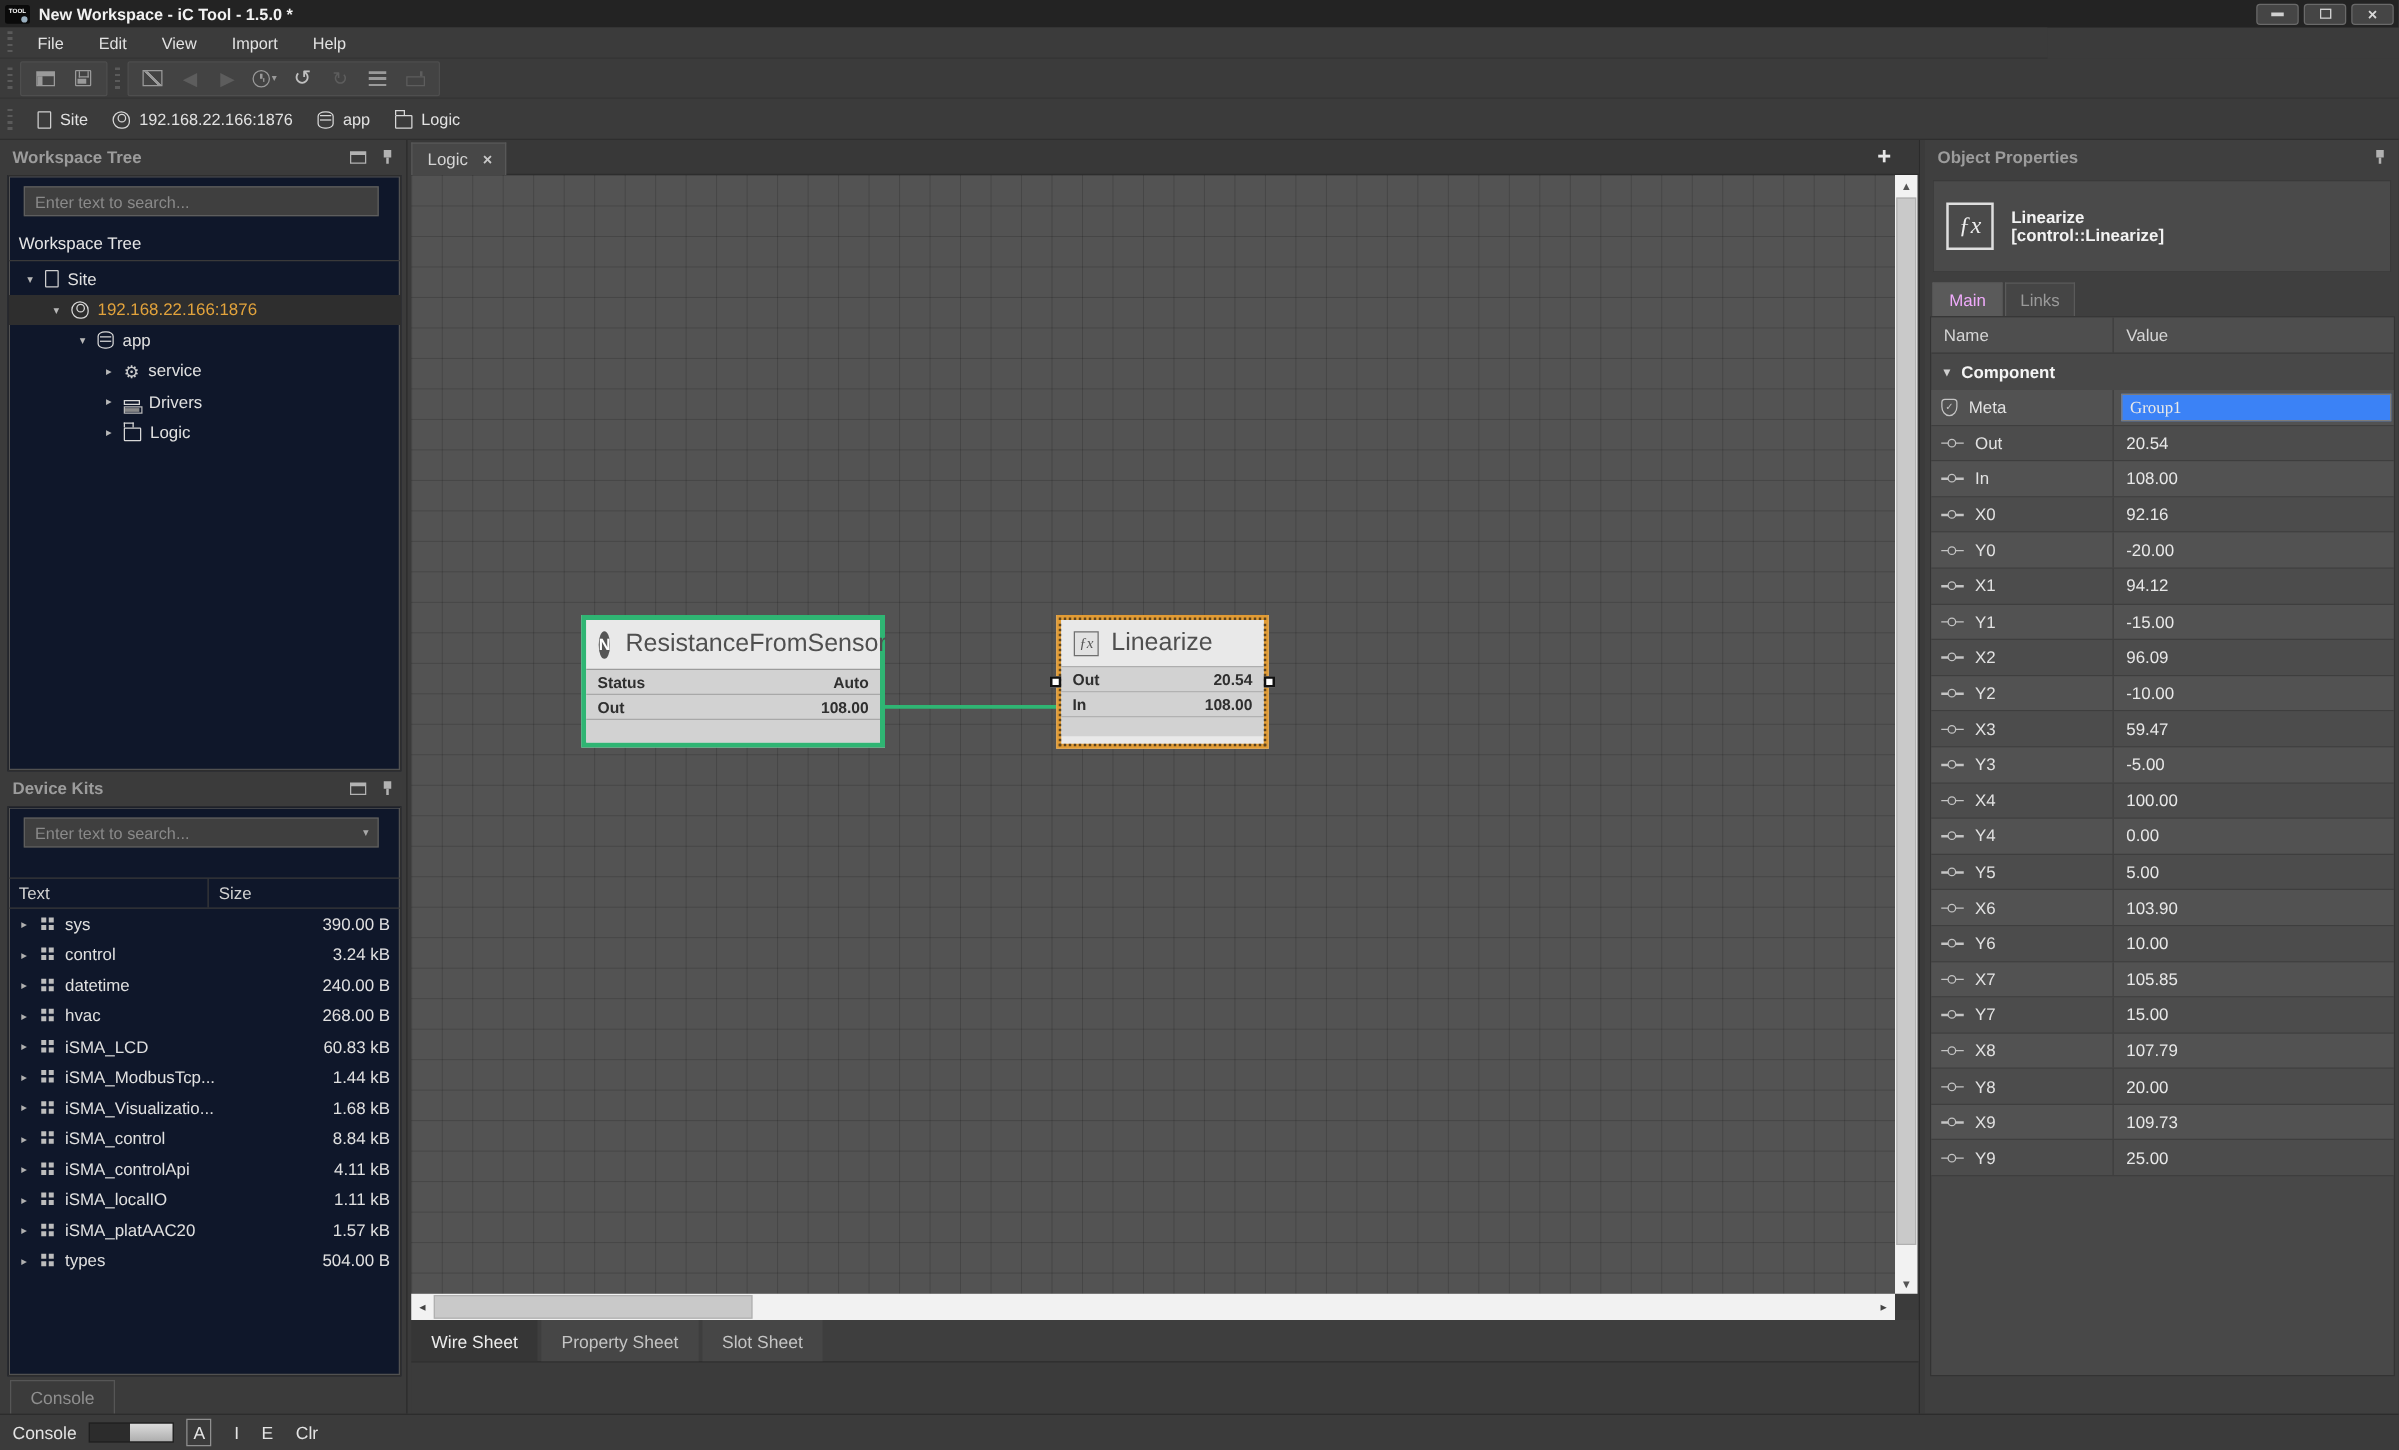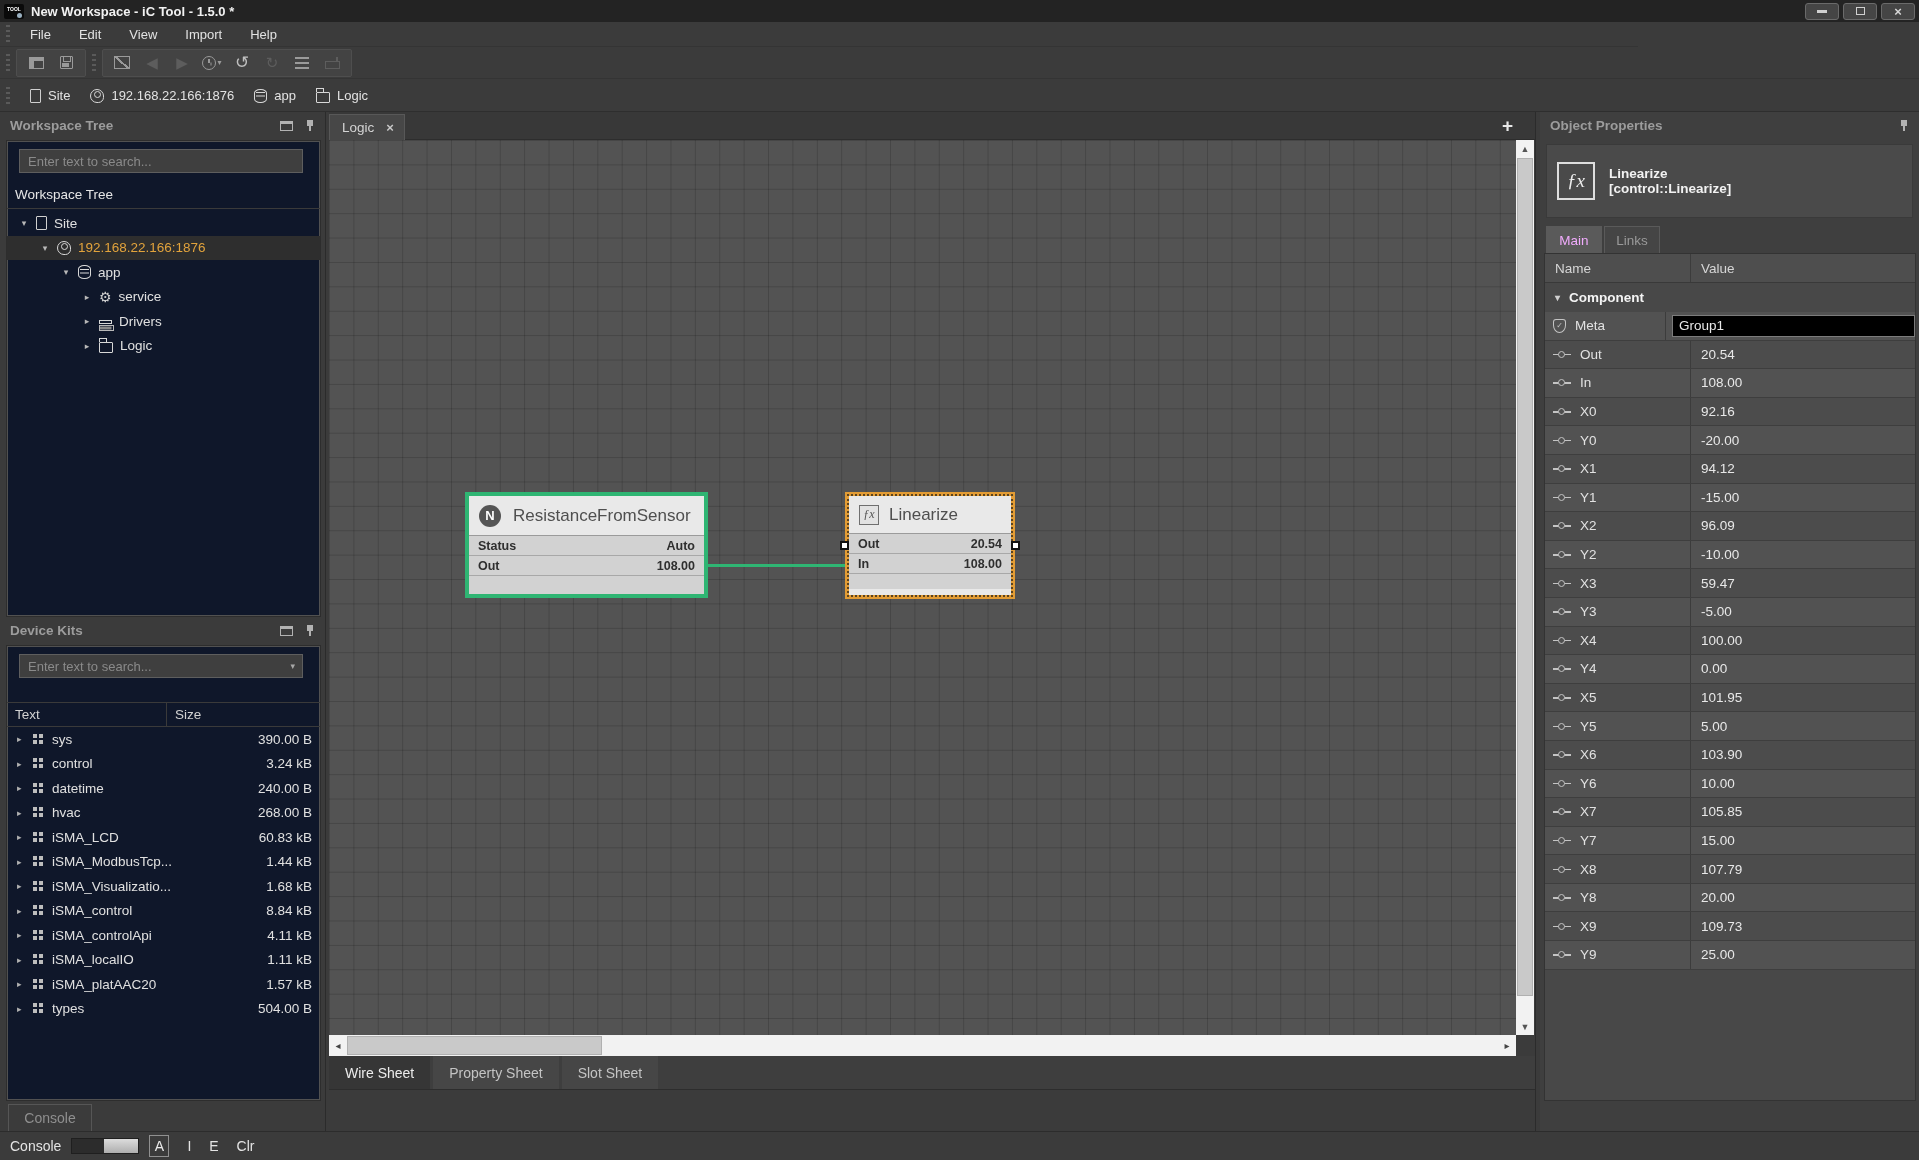--- a/index.html
+++ b/index.html
@@ -113,21 +113,21 @@
   .doc-tab { position:absolute; left:0; top:2px; height:26px; background:#474747; border:1px solid #585858; border-bottom:none; display:flex; align-items:center; gap:12px; padding:0 10px 0 12px; color:#d4d4d4; font-size:13.5px; }
   .doc-tab .close { color:#c8c8c8; font-weight:bold; font-size:13px; }
   .new-tab { position:absolute; right:22px; top:3px; color:#e8e8e8; font-size:19px; font-weight:bold; }
 
   .canvas { position:absolute; left:0; top:28px; width:1187px; height:895px; background-color:#535353;
     background-image:linear-gradient(rgba(0,0,0,0.16) 1px,transparent 1px),linear-gradient(90deg,rgba(0,0,0,0.16) 1px,transparent 1px);
     background-size:24.4px 24.4px; overflow:hidden; }
 
   .block { position:absolute; background:#e9e9e9; }
   .block-header { height:40px; display:flex; align-items:center; gap:12px; padding:0 10px; background:#e9e9e9; border-bottom:1.5px solid #9b9b9b; }
-  .block-title { color:#4f4f4f; font-size:17px; }
+  .block-title { color:#4f4f4f; font-size:20px; }
   .block-row { height:20px; display:flex; align-items:center; justify-content:space-between; padding:0 9px; background:#d2d2d2; border-bottom:1px solid #a8a8a8; font-size:12.5px; font-weight:bold; color:#2f2f2f; }
   .block-footer { background:#d2d2d2; }
   .blk-green { left:136px; top:352px; width:243px; height:106px; border:4px solid #2fb573; }
   .blk-green .block-footer { height:18px; }
   .blk-orange { left:516px; top:352px; width:170px; height:107px; border:4px solid #e29c35; outline:2px dotted rgba(20,20,20,0.65); outline-offset:-4px; }
   .blk-orange .block-header { height:38px; gap:10px; }
   .blk-orange .block-footer { height:15px; }
   .n-badge { width:22px; height:22px; border-radius:50%; background:#555; color:#fff; font-weight:bold; font-size:13px; display:flex; align-items:center; justify-content:center; }
   .fx-badge { width:20px; height:20px; border:1.5px solid #6f6f6f; background:#e2e2e2; color:#555; font-style:italic; font-family:"Liberation Serif",serif; font-size:12px; display:flex; align-items:center; justify-content:center; }
   .wire { position:absolute; left:379px; top:424px; width:137px; height:3px; background:#2fb573; }
@@ -160,21 +160,21 @@
   .prop-head { display:flex; height:29px; align-items:center; background:#4e4e4e; border-bottom:1px solid #393939; color:#d6d6d6; font-size:13.5px; }
   .prop-head .hname { width:146px; padding-left:10px; border-right:1px solid #3c3c3c; height:100%; display:flex; align-items:center; }
   .prop-head .hvalue { padding-left:10px; }
   .prop-section { height:29px; display:flex; align-items:center; gap:9px; padding-left:10px; color:#f4f4f4; font-weight:bold; font-size:13.5px; }
   .prop-section .arrow { font-size:10px; color:#cfcfcf; }
   .prop-row { height:28.6px; display:flex; border-bottom:1px solid #3e3e3e; }
   .prop-row:nth-child(odd) { background:#525252; }
   .prop-row:nth-child(even) { background:#4c4c4c; }
   .pname { width:146px; display:flex; align-items:center; gap:9px; padding-left:8px; border-right:1px solid #3c3c3c; color:#e2e2e2; font-size:13.5px; }
   .pvalue { flex:1; display:flex; align-items:center; padding-left:10px; color:#e8e8e8; font-size:13.5px; }
-  .pvalue .editbox { display:flex; align-items:center; width:243px; height:22px; background:#000000; border:1px solid #7c7c7c; padding-left:6px; margin-left:-4px; }
+  .pvalue .editbox { display:flex; align-items:center; width:216px; height:22px; background:#3b82f6; border:1px solid #7c7c7c; padding-left:6px; margin-left:-4px;font-family:Liberation Serif, serif; }
 
   
   .statusbar { position:absolute; left:0; top:1131px; width:1919px; height:29px; background:#3b3b3b; border-top:1px solid #2c2c2c; display:flex; align-items:center; }
   .sb-label { color:#e4e4e4; font-size:14px; margin:0 10px; }
   .console-slider { position:relative; width:68px; height:16px; background:#2c2c2c; border:1px solid #1f1f1f; }
   .console-slider .sl-thumb { position:absolute; right:0; top:0; width:34px; height:14px; background:linear-gradient(#dcdcdc,#aeaeae); }
   .sb-btn-a { width:20px; height:22px; border:1px solid #909090; margin-left:10px; display:flex; align-items:center; justify-content:center; color:#e8e8e8; font-size:14px; }
   .sb-btn-txt { color:#e4e4e4; font-size:14px; margin-left:18px; }
 </style>
 </head>
@@ -619,29 +619,20 @@
             <span class="icon slot-icon"></span>
             <span>Y4</span>
           </div>
         <div class="pvalue">
             <span>0.00</span>
           </div>
       </div>
       <div class="prop-row">
         <div class="pname">
             <span class="icon slot-icon"></span>
-            <span>X5</span>
-          </div>
-        <div class="pvalue">
-            <span>101.95</span>
-          </div>
-      </div>
-      <div class="prop-row">
-        <div class="pname">
-            <span class="icon slot-icon"></span>
             <span>Y5</span>
           </div>
         <div class="pvalue">
             <span>5.00</span>
           </div>
       </div>
       <div class="prop-row">
         <div class="pname">
             <span class="icon slot-icon"></span>
             <span>X6</span>

